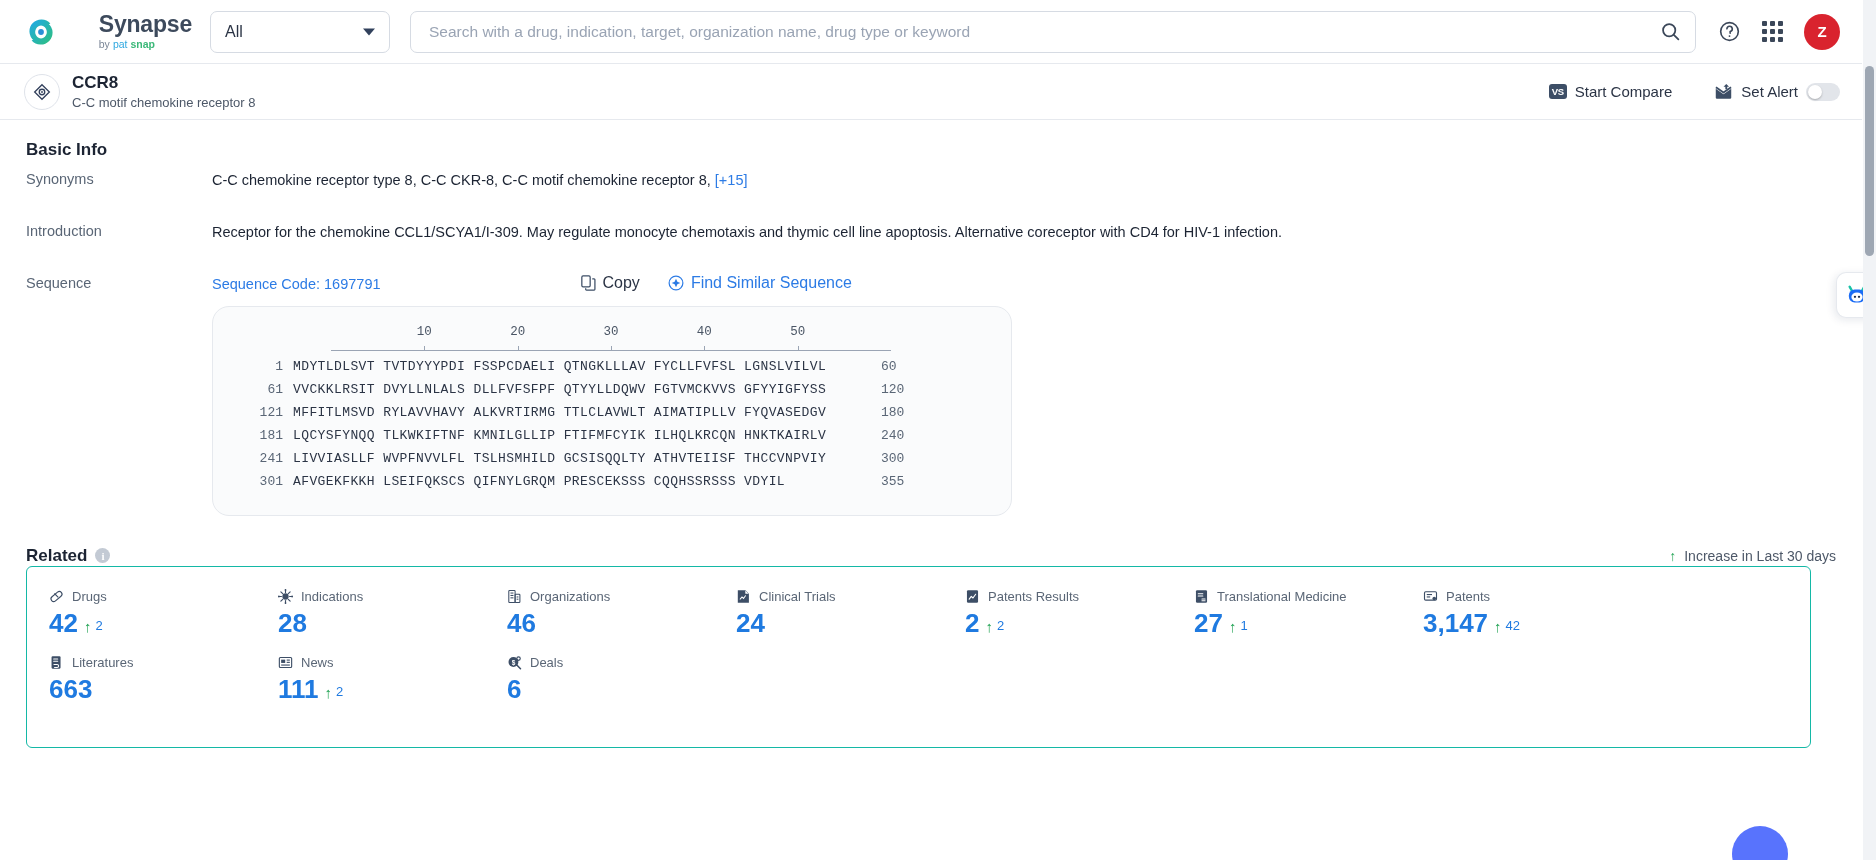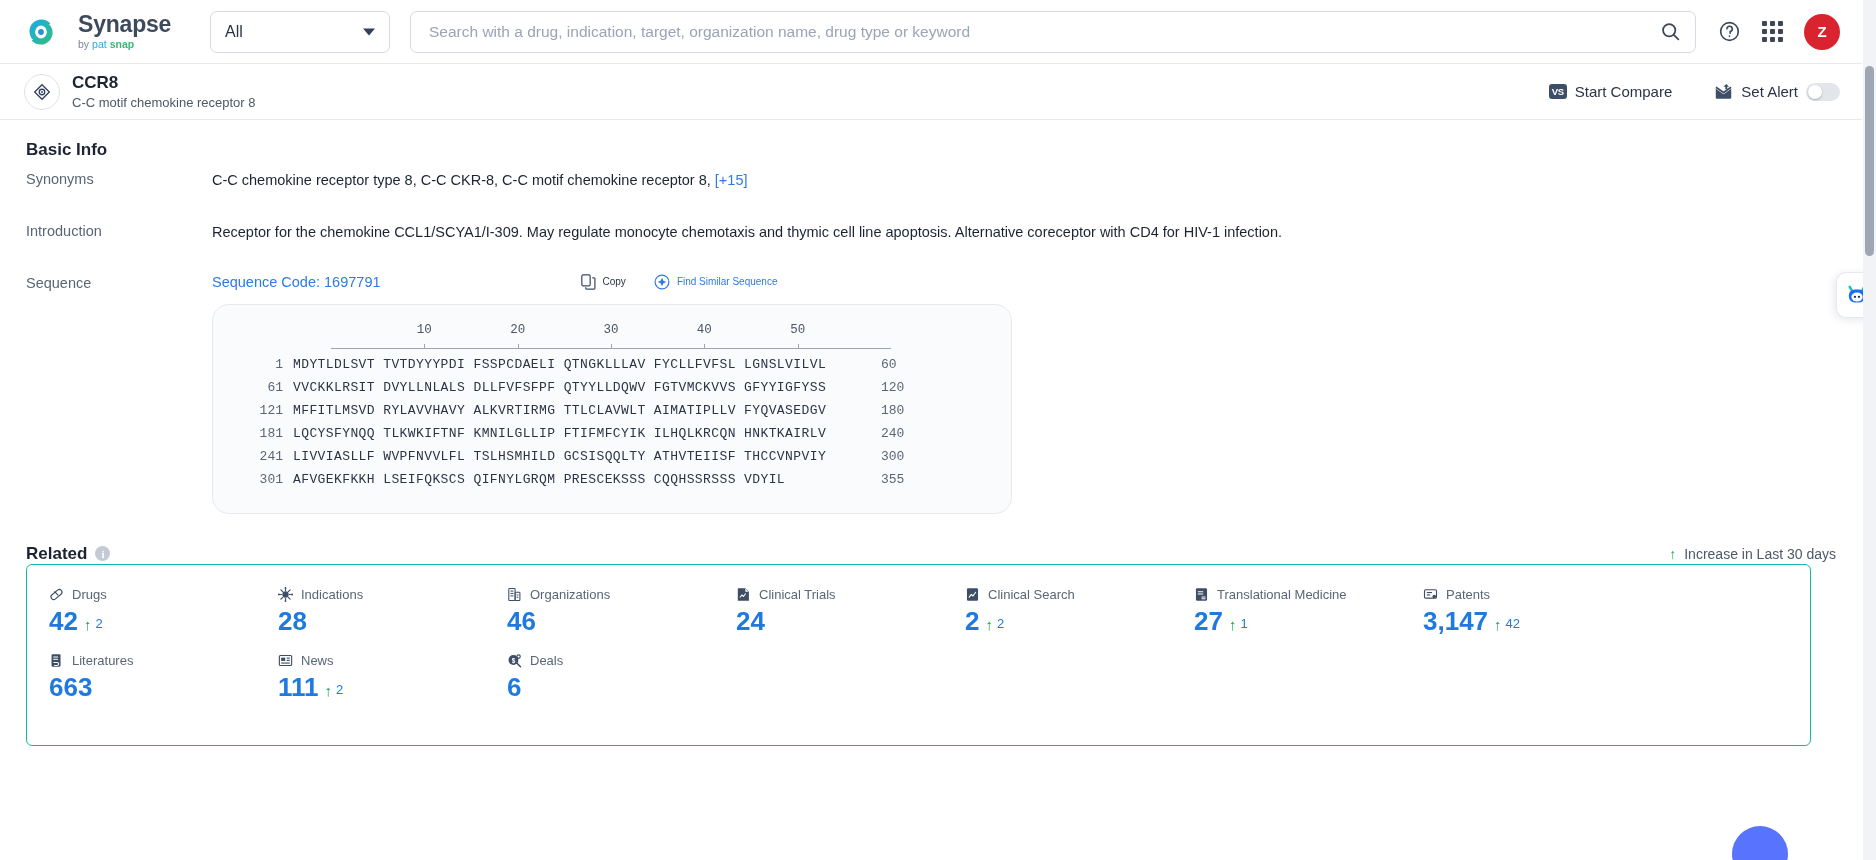--- a/index.html
+++ b/index.html
@@ -19,21 +19,21 @@
   
   .topbar {
     position: absolute; top: 0; left: 0;
     width: 1862px; height: 64px;
     background: #fff;
     border-bottom: 1px solid #e6e9ee;
     display: flex; align-items: center;
     padding: 0 22px 0 24px;
     gap: 0;
   }
-  .logo-wrap { display: flex; align-items: center; gap: 20px; width: 168px; flex: 0 0 auto; }
+  .logo-wrap { display: flex; align-items: center; gap: 20px; width: 168px; flex: 0 0 auto; justify-content: space-between; }
   .logo-mark { width: 34px; height: 34px; flex: 0 0 auto; }
   .logo-text { display: flex; flex-direction: column; line-height: 1; }
   .logo-name {
     font-size: 23px; font-weight: 600; color: #3d4a5c;
     letter-spacing: -0.2px; font-family: "Liberation Sans", sans-serif;
   }
   .logo-sub { font-size: 10.5px; color: #7a8697; margin-top: 3px; display: flex; gap: 3px; align-items: baseline; }
   .logo-sub .ps1 { color:#2fa8e0; font-weight:400; }
   .logo-sub .ps2 { color:#3bb878; font-weight:700; }
 
@@ -123,21 +123,21 @@
 
   .info-row { display: flex; align-items: flex-start; margin-bottom: 30px; }
   .info-label { width: 186px; flex: 0 0 auto; font-size: 14.5px; color: #5a6676; padding-top: 1px; }
   .info-value { font-size: 14.5px; color: #1c2433; line-height: 1.5; }
   .syn-list { display: inline; }
   .link { color: #2c7be5; cursor: pointer; }
 
   .seq-head { display: flex; align-items: flex-end; }
   .seq-code { color: #2c7be5; font-size: 14.5px; cursor: pointer; }
   .seq-tools { display: flex; align-items: center; gap: 28px; margin-left: 200px; }
-  .seq-tool { display: flex; align-items: center; gap: 7px; cursor: pointer; font-size: 10px; }
+  .seq-tool { display: flex; align-items: center; gap: 7px; cursor: pointer; font-size: 16px; }
   .seq-tool.copy { color: #2b3445; }
   .seq-tool.find { color: #2c7be5; }
 
   .seq-box {
     margin-top: 14px;
     width: 800px;
     background: #fafbfc; border: 1px solid #e6e9ee; border-radius: 17px;
     padding: 18px 26px 22px 26px;
     font-family: "Liberation Mono", "DejaVu Sans Mono", monospace;
   }
@@ -481,21 +481,21 @@
           </div>
         </div>
         <div class="stat">
           <div class="stat-head">
             <span style="display: inline-flex;">
               <svg viewBox="0 0 20 20" width="15" height="15" fill="#3d4e66">
                 <rect x="2.6" y="1.8" width="14.8" height="16.4" rx="1.6"></rect>
                 <path d="M5.6 13.6 8.4 9.8l2.2 2.2 3.6-5" stroke="#ffffff" stroke-width="1.5" fill="none" stroke-linecap="round" stroke-linejoin="round"></path>
               </svg>
             </span>
-            <span class="stat-label">Clinical Search</span>
+            <span class="stat-label">Patents Results</span>
           </div>
           <div class="stat-num">
             <span>2</span>
             <span class="delta">
               <span class="arr">↑</span>
               <span class="dv">2</span>
             </span>
           </div>
         </div>
         <div class="stat">

